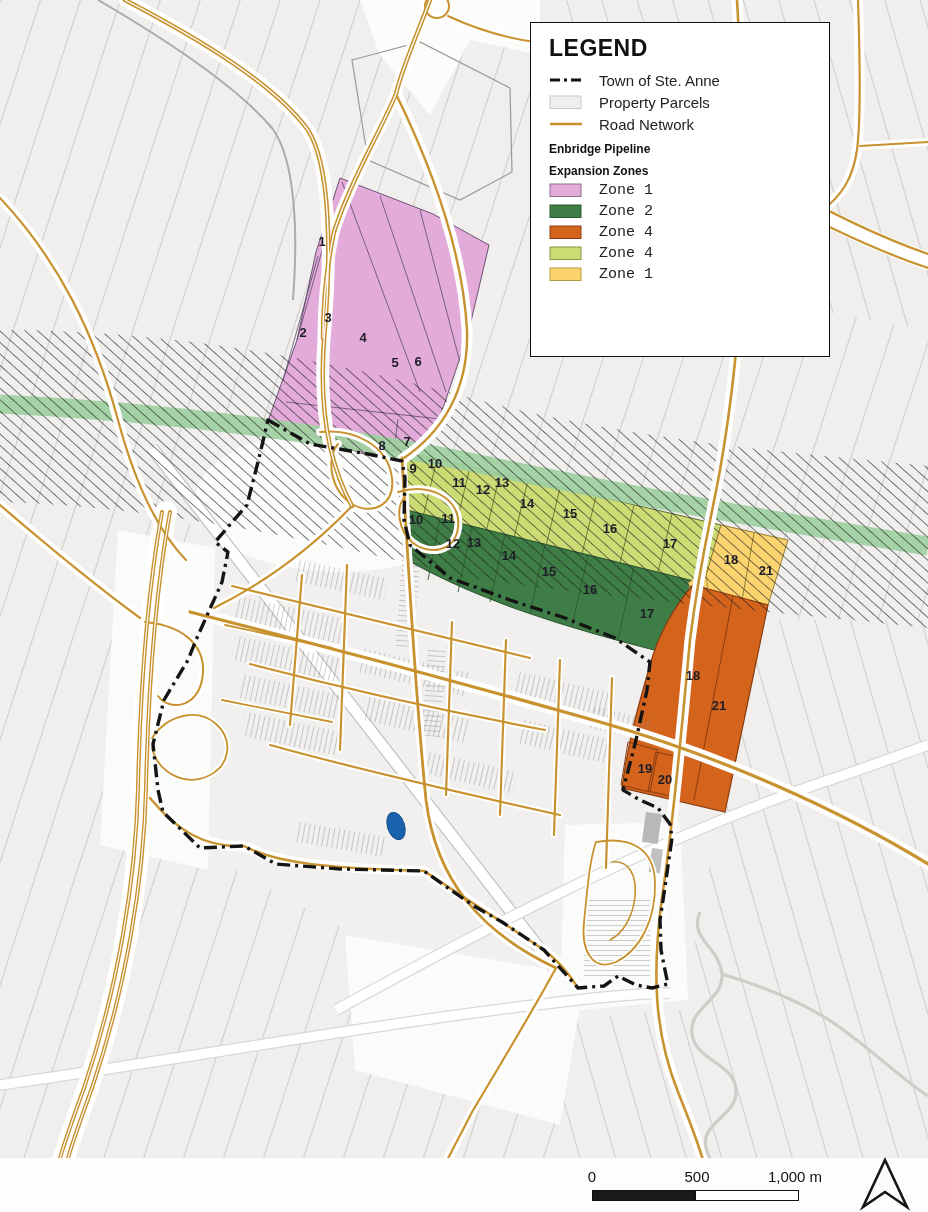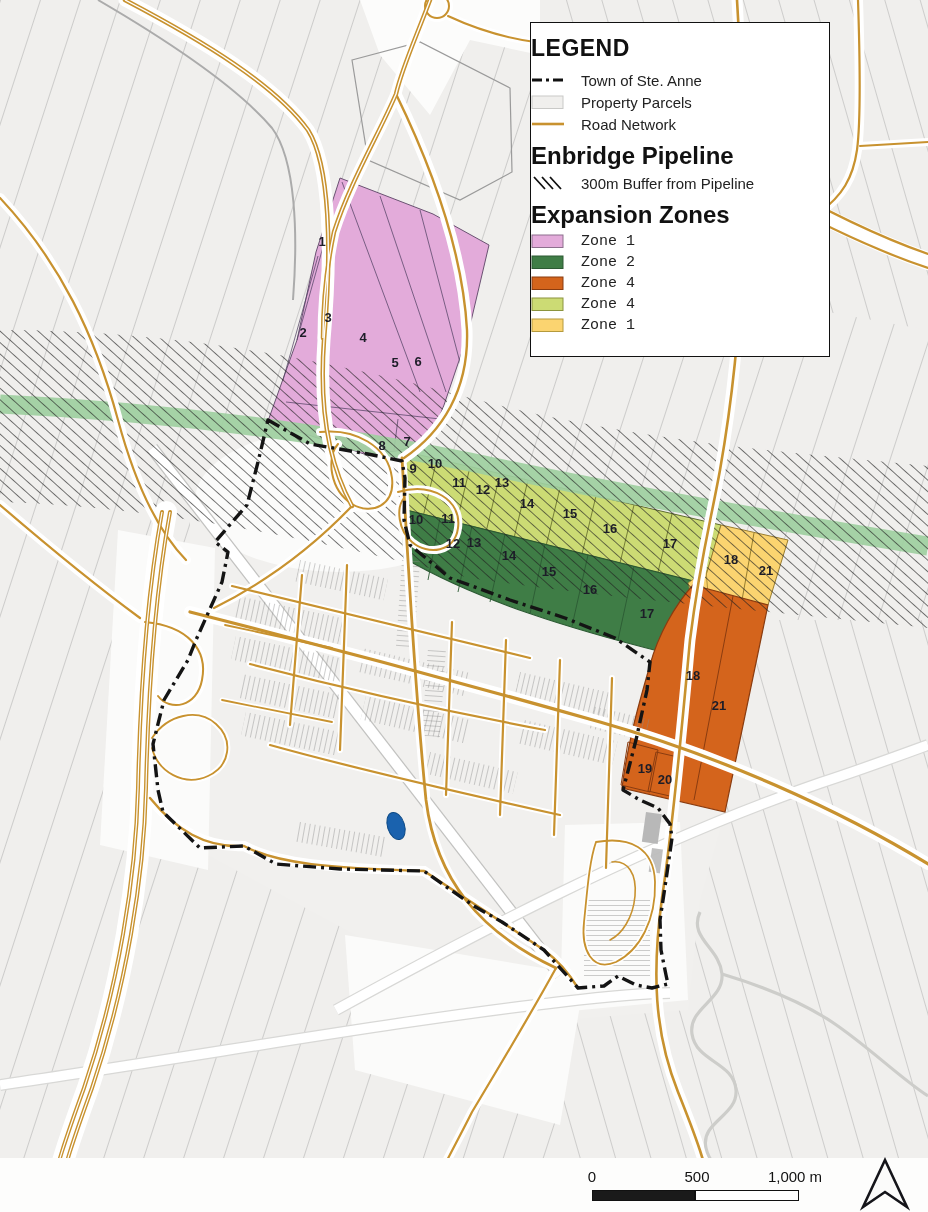--- a/index.html
+++ b/index.html
@@ -1,26 +1,26 @@
 <!DOCTYPE html>
 <html><head>
 <meta charset="utf-8">
 <style>
   html,body{margin:0;padding:0;background:#ffffff;}
   .page{position:relative;width:928px;height:1212px;background:#f1f0ee;overflow:hidden;
         font-family:"Liberation Sans",sans-serif;}
   .map-svg{position:absolute;left:0;top:0;}
   
   .legend{position:absolute;left:530px;top:22px;width:300px;height:335px;background:#ffffff;
-          border:1.6px solid #111;box-sizing:border-box;padding:10px 14px 8px 0;z-index:30;}
+          border:1.6px solid #111;box-sizing:border-box;padding:10px 14px 8px 18px;z-index:30;}
   .legend-title{font-size:23px;font-weight:bold;color:#111;letter-spacing:.5px;margin:2px 0 8px 0;}
   .lrow{display:flex;align-items:center;gap:16px;height:20px;margin:2px 0;}
   .lrow svg{flex:0 0 auto;}
   .llabel{font-size:15px;color:#222;white-space:nowrap;}
-  .lsection{font-size:24px;font-weight:bold;color:#111;margin:8px 0 3px 0;}
+  .lsection{font-size:12px;font-weight:bold;color:#111;margin:8px 0 3px 0;}
   .zrow{height:19px;font-family:Liberation Mono, monospace;}
   
   .scalebar{position:absolute;left:0;top:0;width:928px;height:1212px;pointer-events:none;z-index:25;}
   .sb-label{position:absolute;transform:translateX(-50%);font-size:15px;color:#111;top:1168px;}
   .sb-bar{position:absolute;top:1190px;height:11px;border:1.2px solid #111;box-sizing:border-box;}
   .sb-black{background:#1a1a1a;}
   .sb-white{background:#ffffff;}
   .north{position:absolute;left:852px;top:1152px;z-index:26;}
   
   .plabel{font-family:"Liberation Sans",sans-serif;font-size:13px;font-weight:bold;fill:#1d1d28;
@@ -311,26 +311,20 @@
     <span class="llabel">Property Parcels</span>
   </div>
   <div class="lrow">
     <svg width="34" height="14">
       <path d="M1,7 H33" stroke-width="2.6" stroke="#c8922f"></path>
     </svg>
     <span class="llabel">Road Network</span>
   </div>
 
   <div class="lsection">Enbridge Pipeline</div>
-  <div class="lrow">
-    <svg width="34" height="15">
-      <path d="M3,1 L14,13 M11,1 L22,13 M19,1 L30,13" stroke="#111" stroke-width="1.8" fill="none"></path>
-    </svg>
-    <span class="llabel">300m Buffer from Pipeline</span>
-  </div>
 
   <div class="lsection">Expansion Zones</div>
   <div class="lrow zrow">
     <svg width="34" height="15">
       <rect x="1" y="1" width="31" height="12.5" stroke="#8d6f8d" fill="#e3abda"></rect>
     </svg>
     <span class="llabel">Zone 1</span>
   </div>
   <div class="lrow zrow">
     <svg width="34" height="15">

